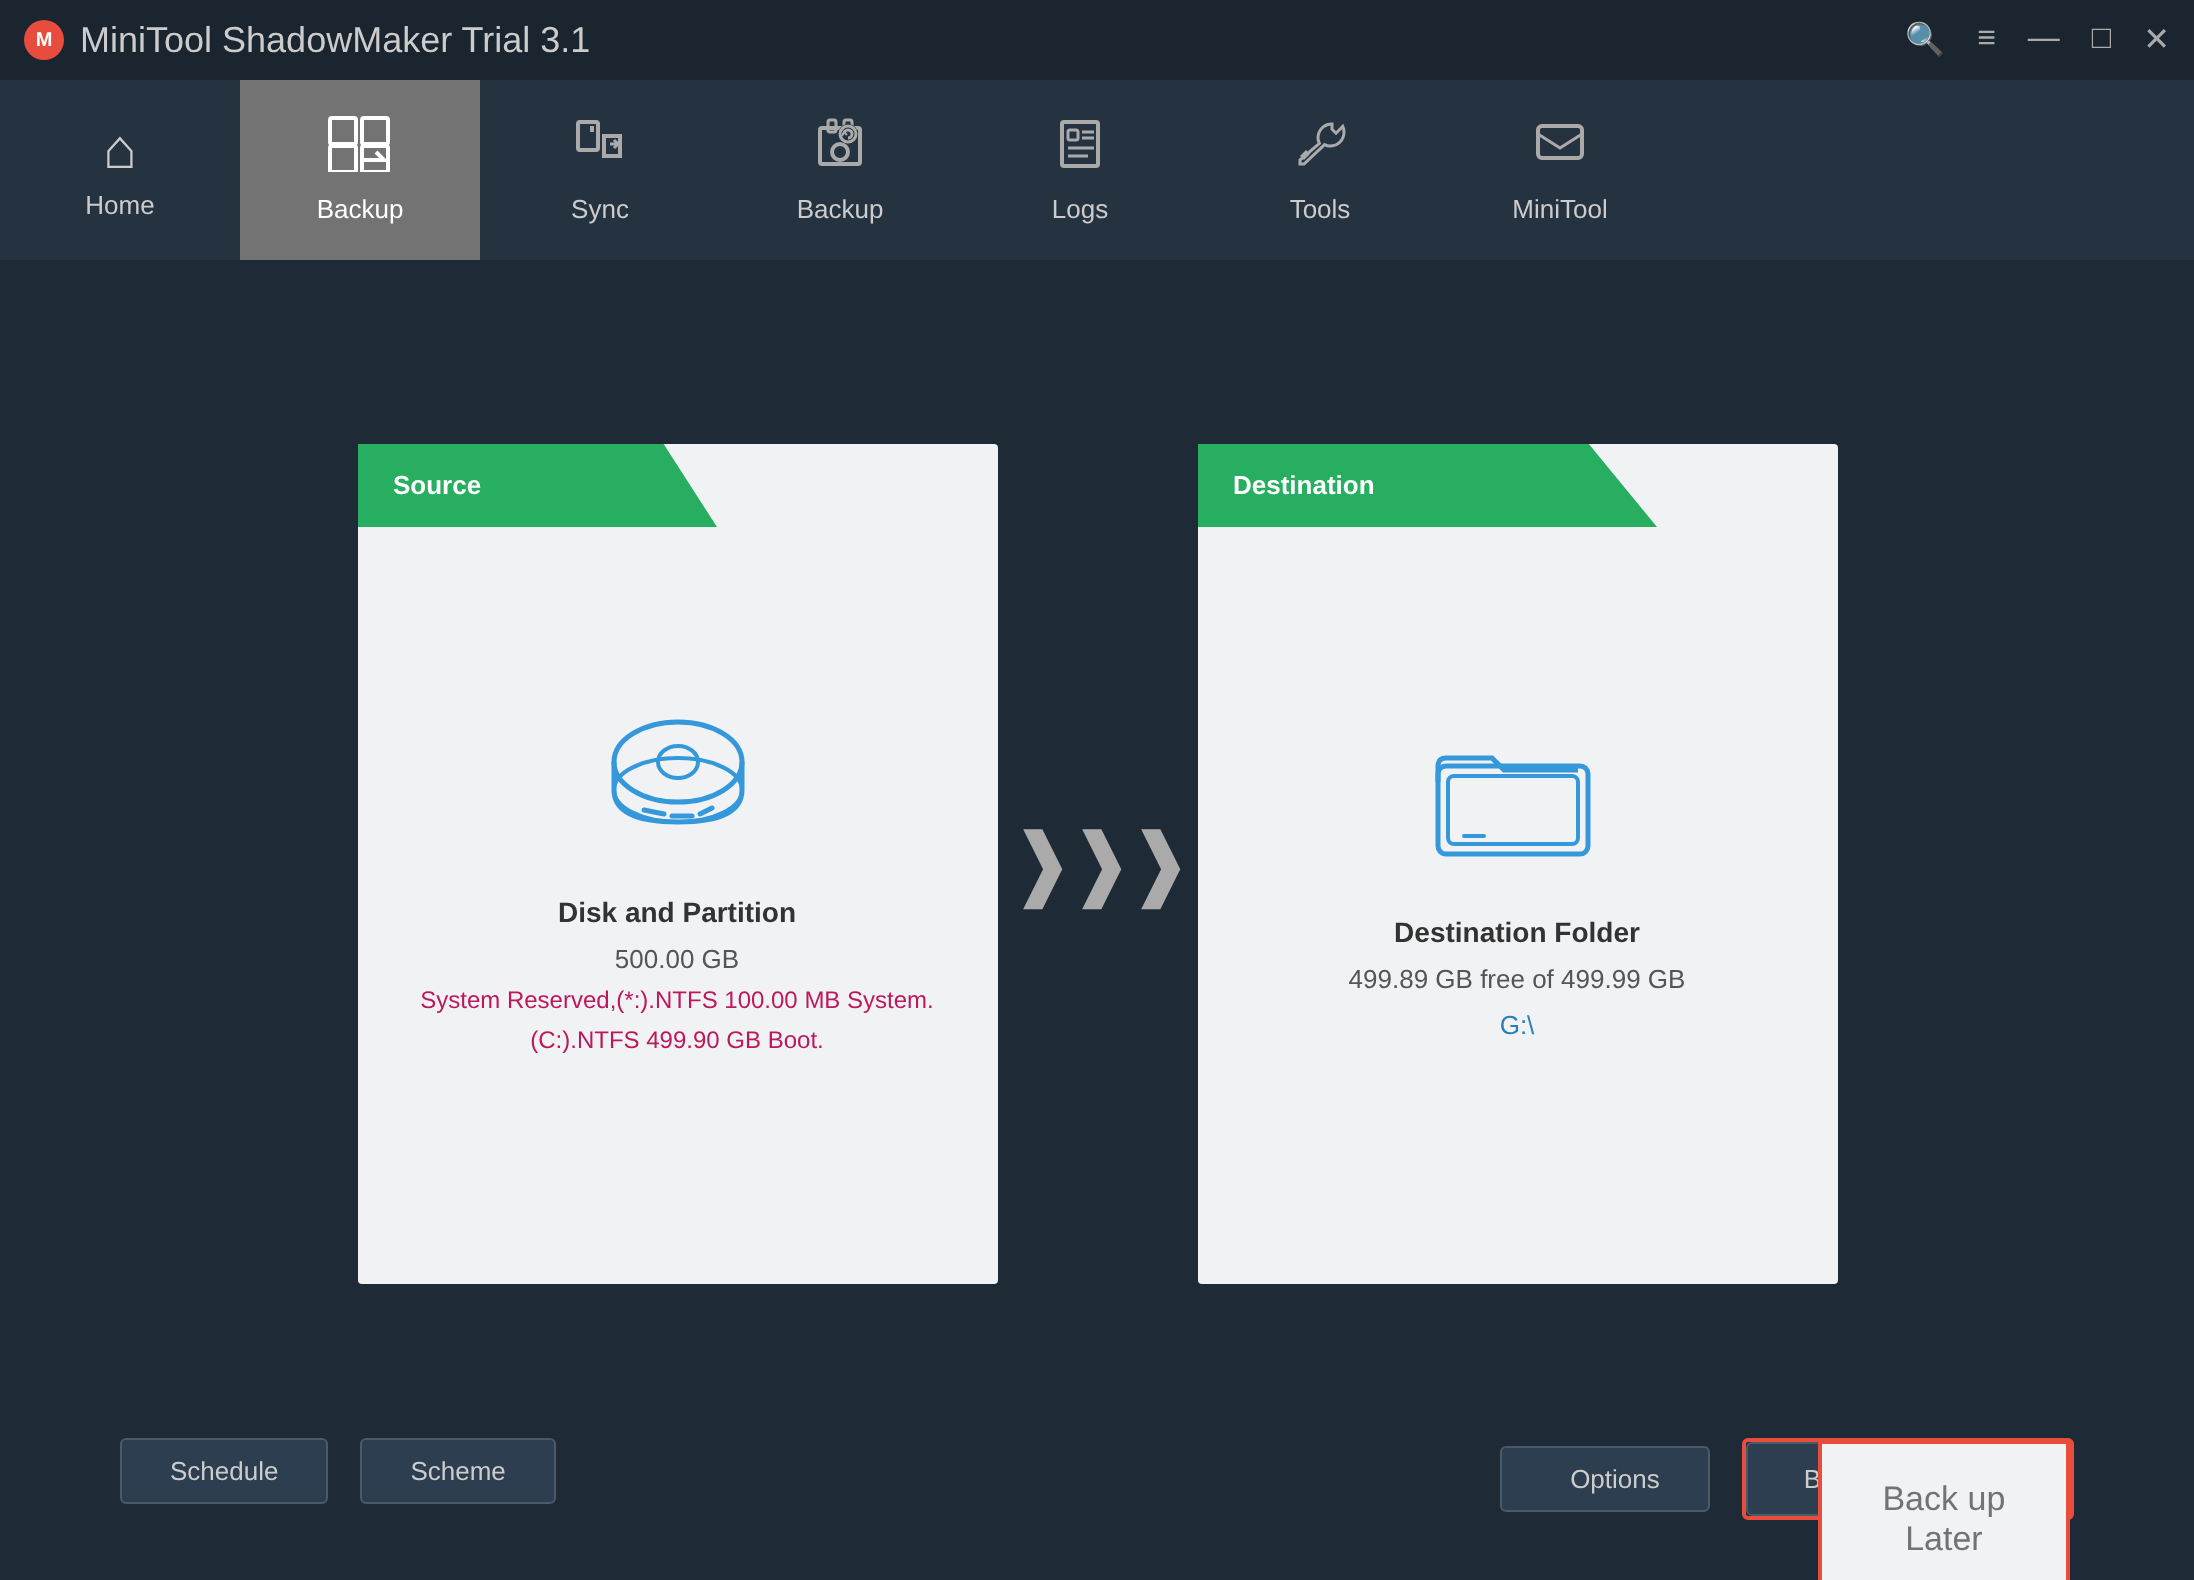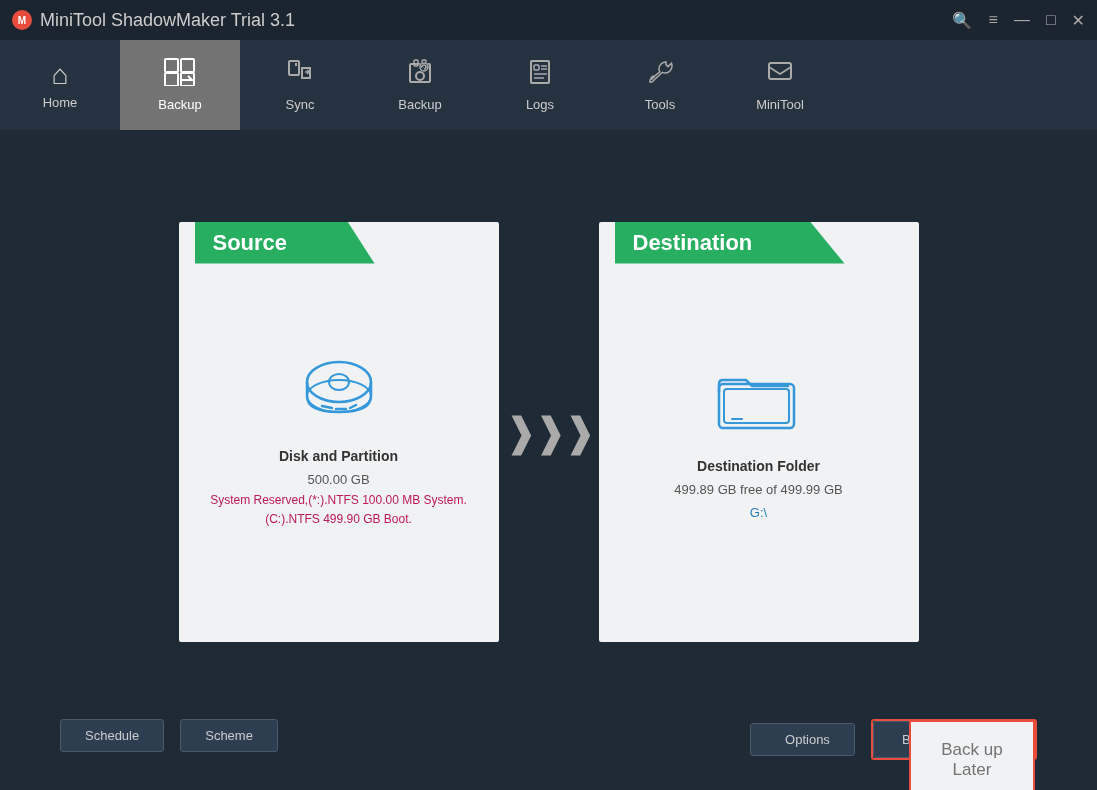--- a/index.html
+++ b/index.html
@@ -107,26 +107,26 @@
       display: flex;
       flex-direction: column;
       align-items: center;
       justify-content: center;
       cursor: pointer;
     }
 
     .card-header {
       position: absolute;
       top: 0;
-      left: 16px;
+      left: 0;
       height: 42px;
       display: flex;
       align-items: center;
       padding: 0 18px;
-      font-size: 22px;
+      font-size: 13px;
       font-weight: bold;
       color: white;
       z-index: 1;
     }
     .card-header.source {
       background: #27ae60;
       clip-path: polygon(0 0, 85% 0, 100% 100%, 0 100%);
       width: 180px;
     }
     .card-header.destination {

